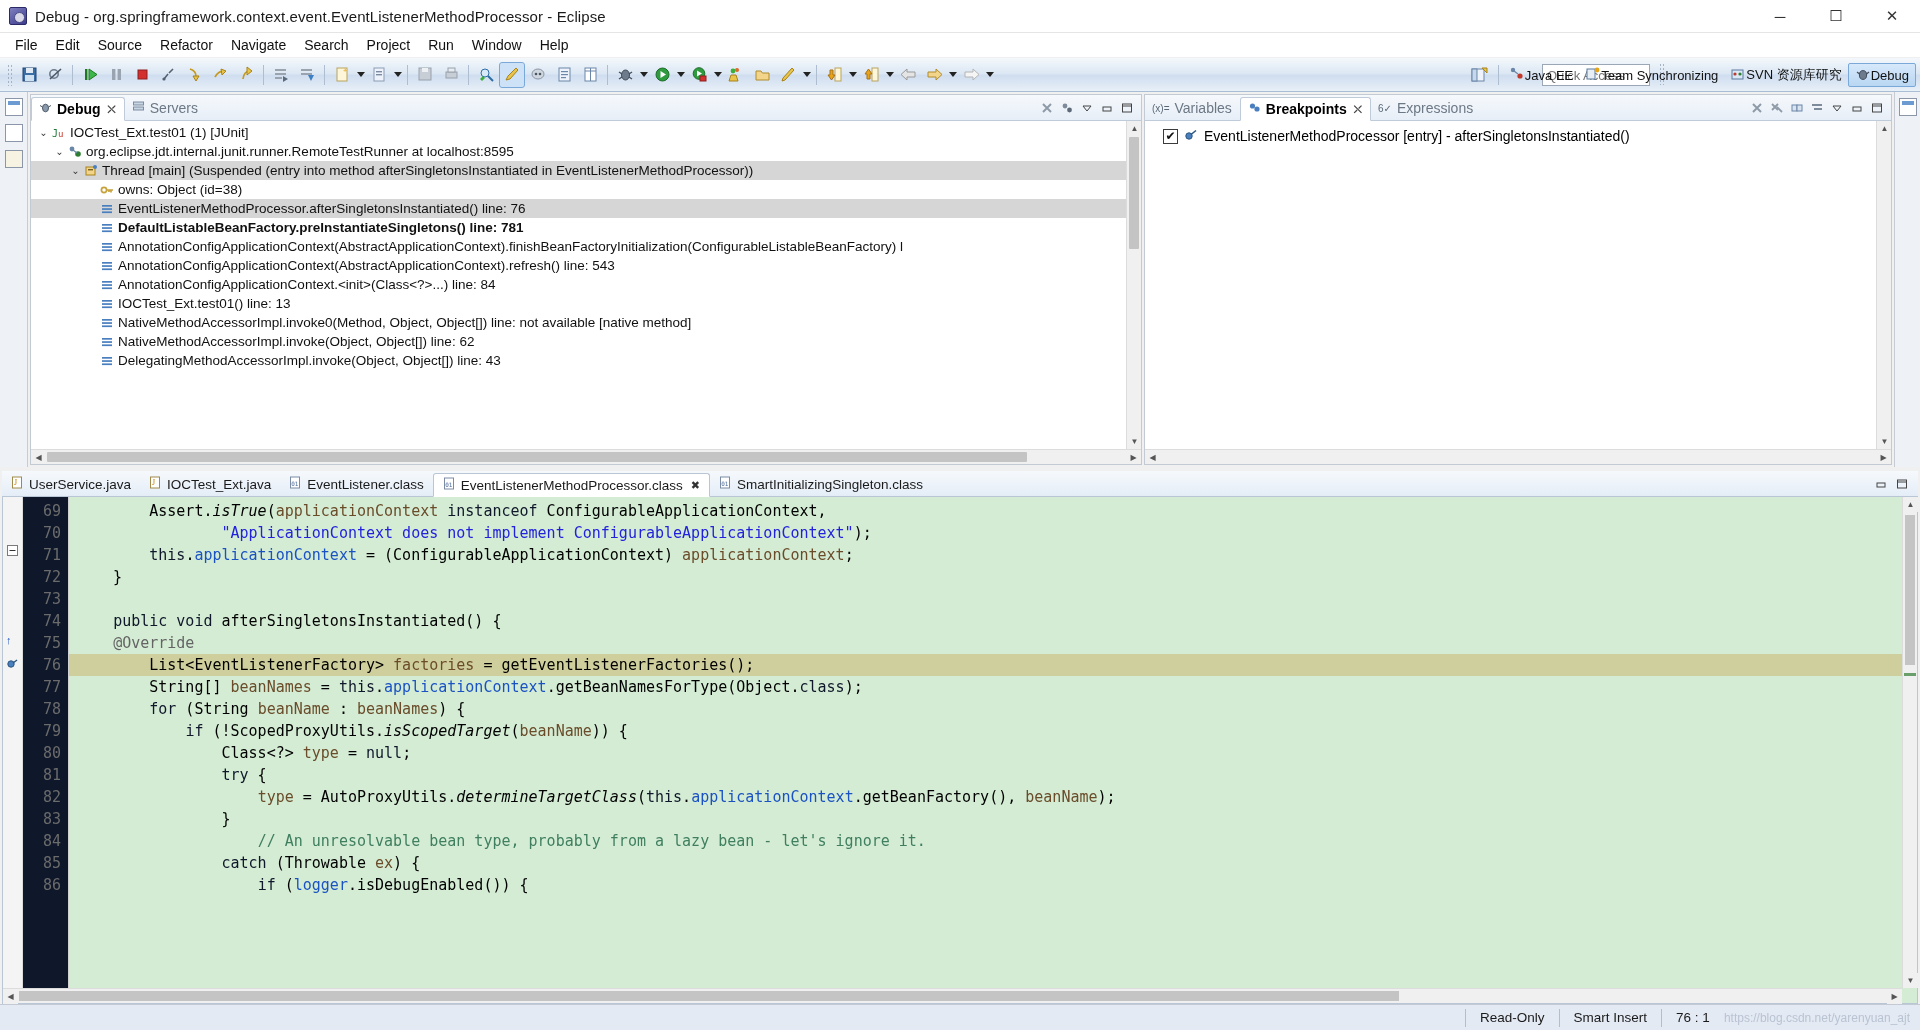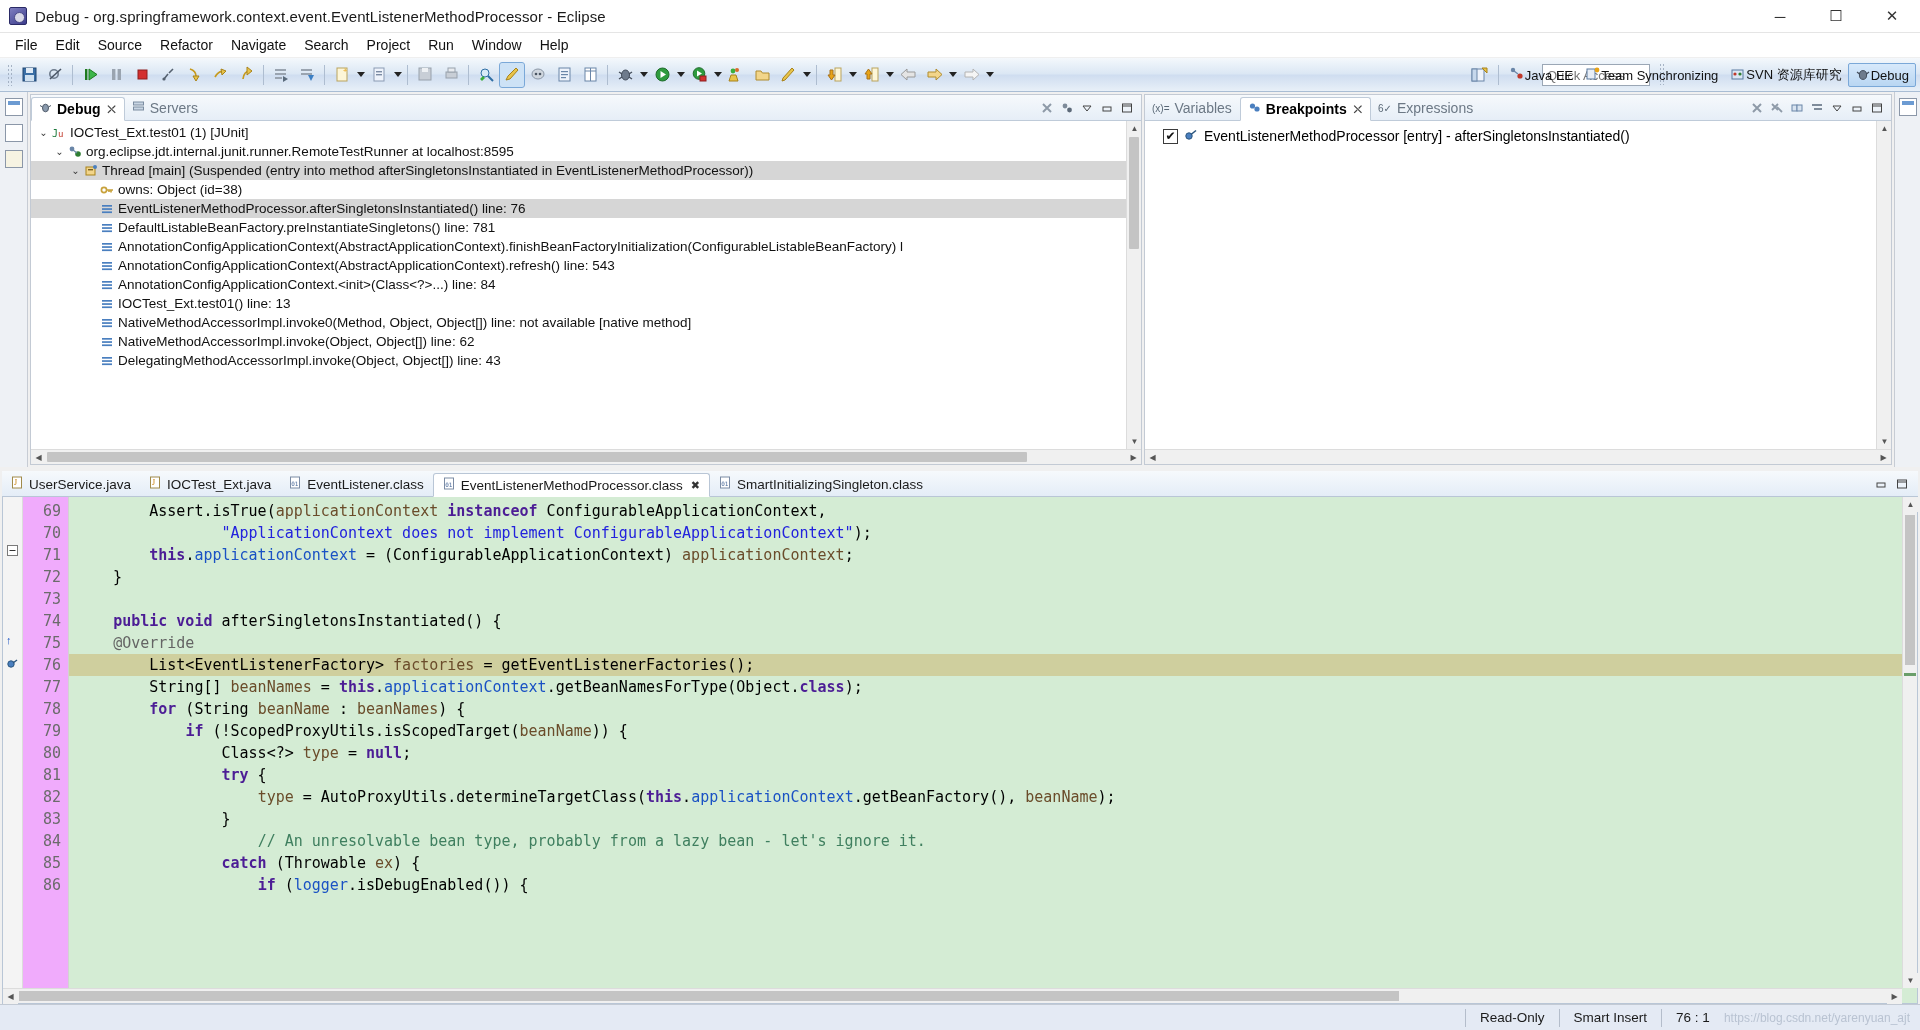--- a/index.html
+++ b/index.html
@@ -131,34 +131,34 @@
     background:linear-gradient(180deg,#f6f9fc,#e4edf7); border-bottom:1px solid #b9c6d6;
     position:relative;
   }
   .etab { display:flex; align-items:center; gap:5px; height:24px; padding:0 9px; font-size:13.5px; color:#1a1a1a; }
   .etab.sel { background:#fff; border:1px solid #b9c6d6; border-bottom:1px solid #fff;
               border-radius:3px 3px 0 0; margin-bottom:-1px; }
   .etools { margin-left:auto; display:flex; gap:4px; padding-right:8px; align-items:center; height:24px; }
 
   .codewrap { flex:1; display:flex; min-height:0; border:1px solid #b9c6d6; border-top:none; background:#fff; position:relative; }
   .markerbar { width:20px; background:#f4f4f4; border-right:1px solid #dcdcdc; position:relative; flex:0 0 20px; }
-  .gutter { width:46px; background:#f0abfc; border-right:1px solid #d2d2d2; flex:0 0 46px;
+  .gutter { width:46px; background:#0f172a; border-right:1px solid #d2d2d2; flex:0 0 46px;
             font-family:"DejaVu Sans Mono", monospace; font-size:15px; color:#6b6b6b; padding-top:3px; }
   .gline { height:22px; line-height:22px; text-align:right; padding-right:7px; position:relative; }
   .fold { position:absolute; right:-10px; top:6px; width:9px; height:9px;
           border:1px solid #7a7a7a; background:#fff; font-size:8px; line-height:7px; text-align:center; color:#333; }
   .code { flex:1; background:#d4ecd4; overflow:hidden; position:relative; padding-top:3px;
           font-family:"DejaVu Sans Mono", monospace; font-size:15px; }
   .cline { height:22px; line-height:22px; white-space:pre; padding-left:8px; color:#000; }
   .cline.hl { background:#cfcf9e; }
-  .kw { color:#4c1d95; font-weight:bold; }
+  .kw { color:#0f172a; font-weight:normal; }
   .str { color:#2222dd; }
   .cmt { color:#3f7f5f; }
   .fld { color:#1a52c4; }
-  .ital { }
+  .ital { font-style:italic; }
   .loc { color:#6a4c2a; }
   .anno { color:#646464; }
   .codeSbV { position:absolute; right:0; top:0; bottom:15px; width:15px; background:#f0f0f0; border-left:1px solid #dcdcdc; }
   .codeSbH { position:absolute; left:0; right:15px; bottom:0; height:15px; background:#f0f0f0; border-top:1px solid #dcdcdc; }
 
   
   .status { height:26px; flex:0 0 26px; background:#e4eaf4; border-top:1px solid #c3cad4;
             display:flex; align-items:center; font-size:13.5px; color:#1a1a1a; }
   .status .sseg { padding:0 14px; border-left:1px solid #b4bdcb; height:18px; line-height:18px; }
   .status .grow { flex:1; }
@@ -598,21 +598,21 @@
               <div class="trow">
                 <span style="display:inline-block;width:54px"></span>
                 <span class="twist"></span>
                 <span class="ticon">
                   <svg width="12" height="12" viewBox="0 0 12 12">
                     <rect x="1" y="2" width="10" height="1.7" fill="#4a7fbf"></rect>
                     <rect x="1" y="5.2" width="10" height="1.7" fill="#4a7fbf"></rect>
                     <rect x="1" y="8.4" width="10" height="1.7" fill="#4a7fbf"></rect>
                   </svg>
                 </span>
-                <span style="padding-left:3px;">DefaultListableBeanFactory.preInstantiateSingletons() line: 781</span>
+                <span style="padding-left:3px;font-weight:bold;">DefaultListableBeanFactory.preInstantiateSingletons() line: 781</span>
               </div>
               <div class="trow">
                 <span style="display:inline-block;width:54px"></span>
                 <span class="twist"></span>
                 <span class="ticon">
                   <svg width="12" height="12" viewBox="0 0 12 12">
                     <rect x="1" y="2" width="10" height="1.7" fill="#4a7fbf"></rect>
                     <rect x="1" y="5.2" width="10" height="1.7" fill="#4a7fbf"></rect>
                     <rect x="1" y="8.4" width="10" height="1.7" fill="#4a7fbf"></rect>
                   </svg>

